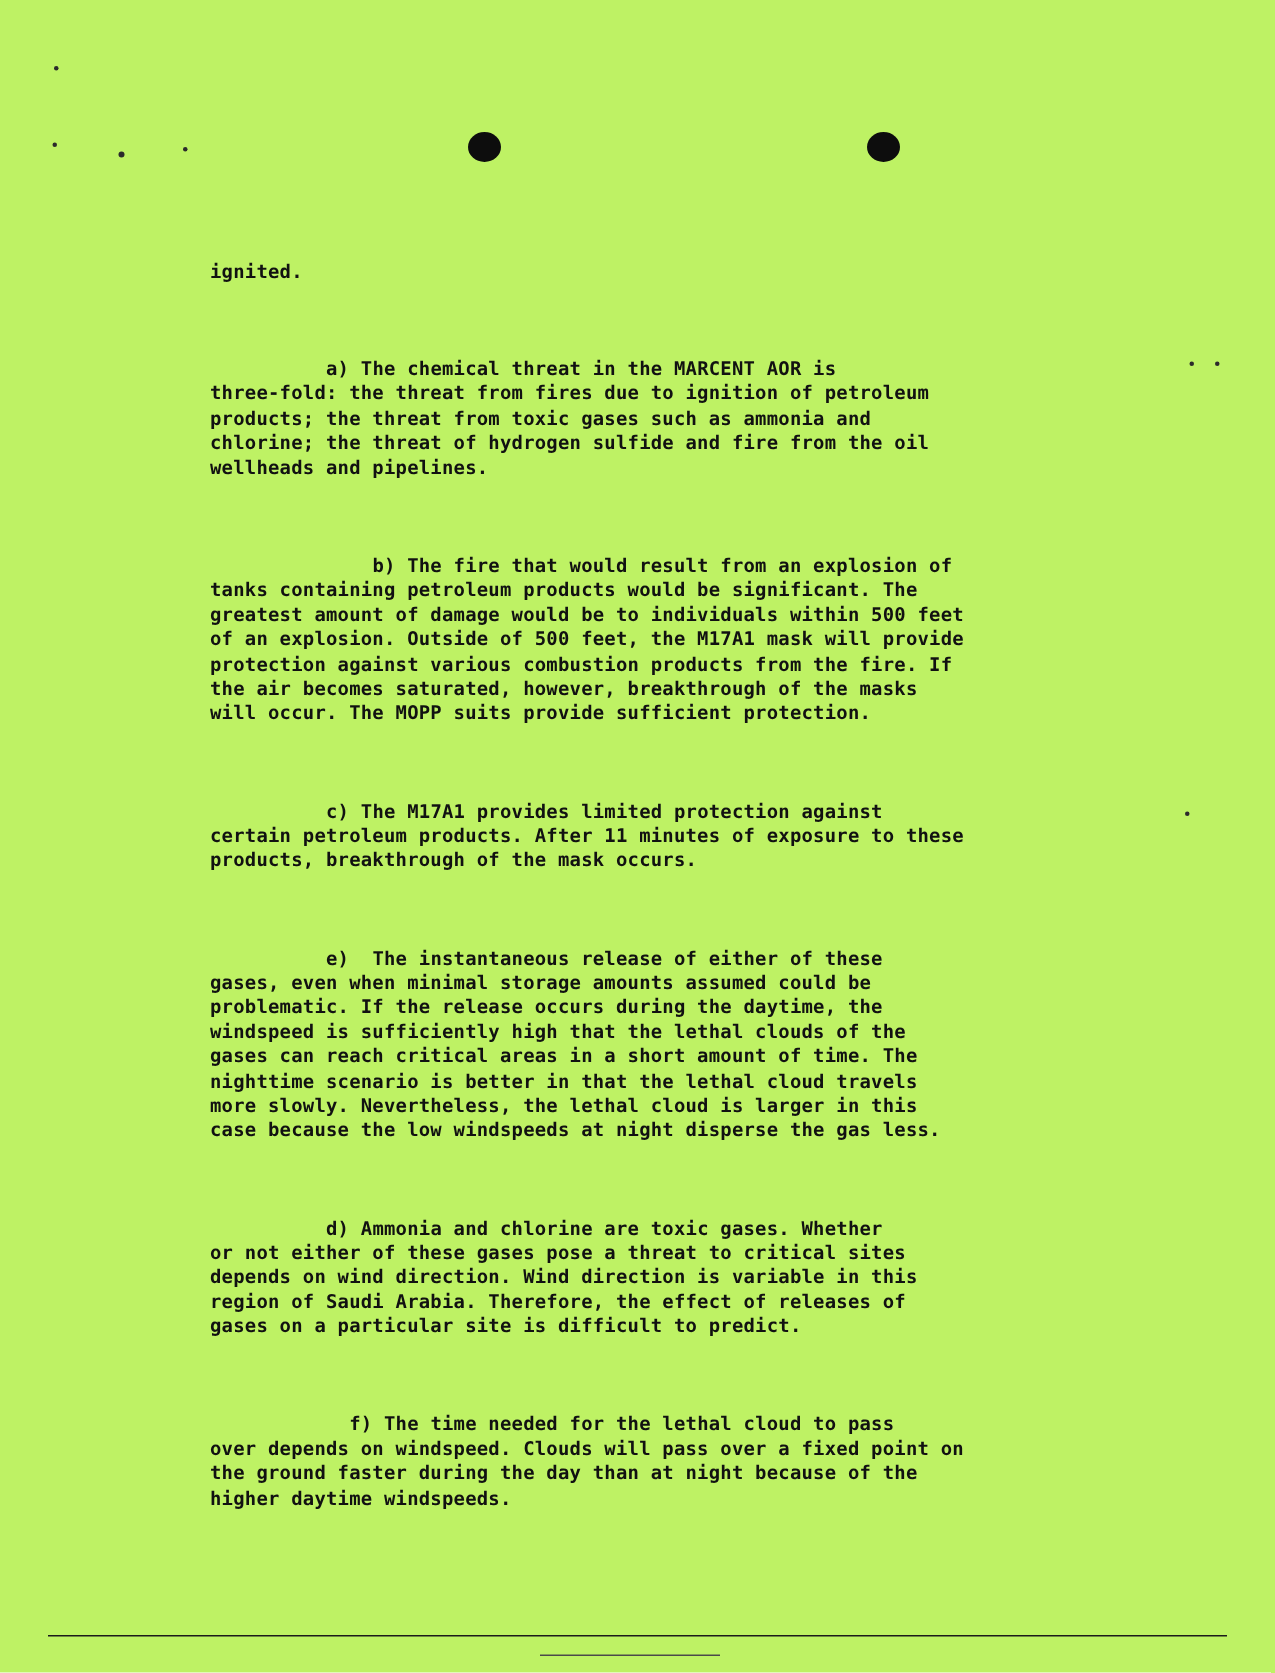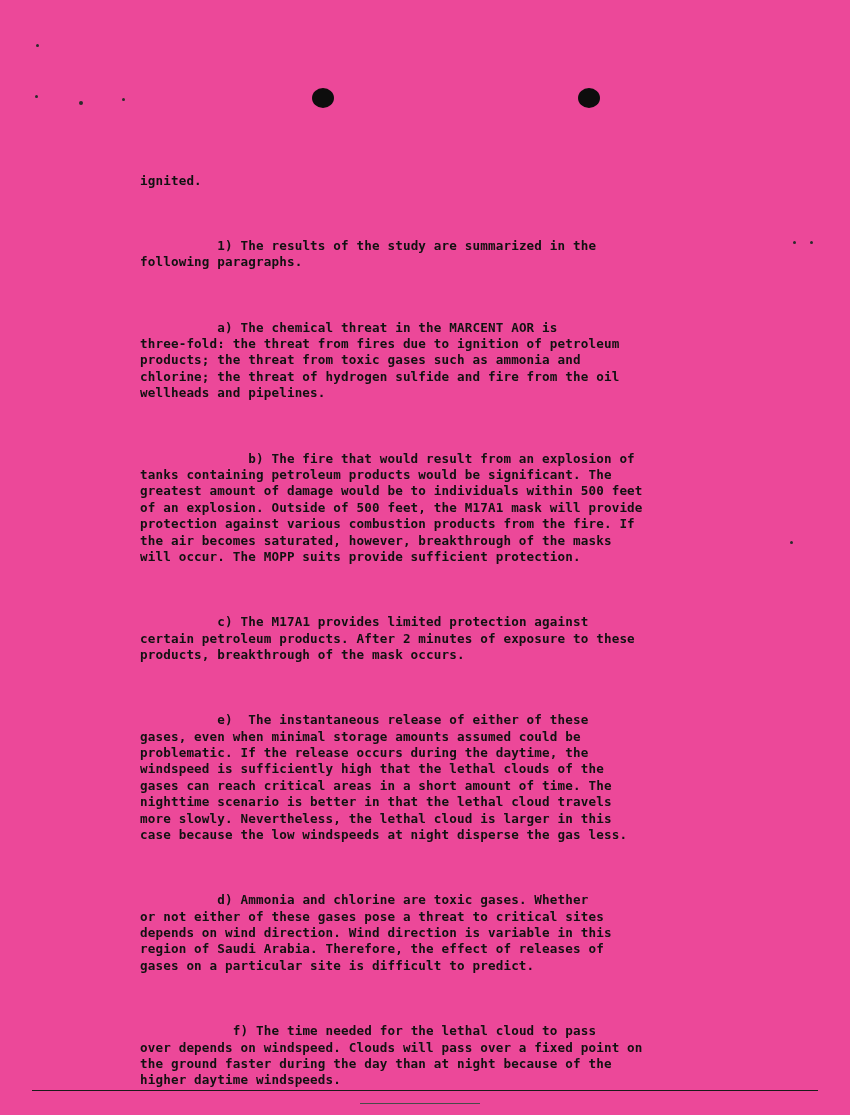--- a/index.html
+++ b/index.html
@@ -4,21 +4,21 @@
 <style>
   html, body {
     margin: 0;
     padding: 0;
     background: #ffffff;
   }
   .page {
     position: relative;
     width: 850px;
     height: 1115px;
-    background: #ec4899;
+    background: #bef264;
     overflow: hidden;
     font-family: "DejaVu Sans Mono", monospace;
   }
   
   .punch {
     position: absolute;
     background: #0d0d0d;
     border-radius: 50%;
   }
   .punch-left  { left: 312px; top: 88px;  width: 22px; height: 20px; }
@@ -82,36 +82,34 @@
   <div class="speck speck-a"></div>
   <div class="speck speck-b"></div>
   <div class="speck speck-c"></div>
   <div class="speck speck-d"></div>
   <div class="speck speck-e"></div>
   <div class="speck speck-f"></div>
   <div class="speck speck-g"></div>
 
   <div class="body-text">
     <p class="para">ignited.</p>
-    <p class="para">          1) The results of the study are summarized in the
-following paragraphs.</p>
     <p class="para">          a) The chemical threat in the MARCENT AOR is
 three-fold: the threat from fires due to ignition of petroleum
 products; the threat from toxic gases such as ammonia and
 chlorine; the threat of hydrogen sulfide and fire from the oil
 wellheads and pipelines.</p>
     <p class="para">              b) The fire that would result from an explosion of
 tanks containing petroleum products would be significant. The
 greatest amount of damage would be to individuals within 500 feet
 of an explosion. Outside of 500 feet, the M17A1 mask will provide
 protection against various combustion products from the fire. If
 the air becomes saturated, however, breakthrough of the masks
 will occur. The MOPP suits provide sufficient protection.</p>
     <p class="para">          c) The M17A1 provides limited protection against
-certain petroleum products. After 2 minutes of exposure to these
+certain petroleum products. After 11 minutes of exposure to these
 products, breakthrough of the mask occurs.</p>
     <p class="para">          e)  The instantaneous release of either of these
 gases, even when minimal storage amounts assumed could be
 problematic. If the release occurs during the daytime, the
 windspeed is sufficiently high that the lethal clouds of the
 gases can reach critical areas in a short amount of time. The
 nighttime scenario is better in that the lethal cloud travels
 more slowly. Nevertheless, the lethal cloud is larger in this
 case because the low windspeeds at night disperse the gas less.</p>
     <p class="para">          d) Ammonia and chlorine are toxic gases. Whether

